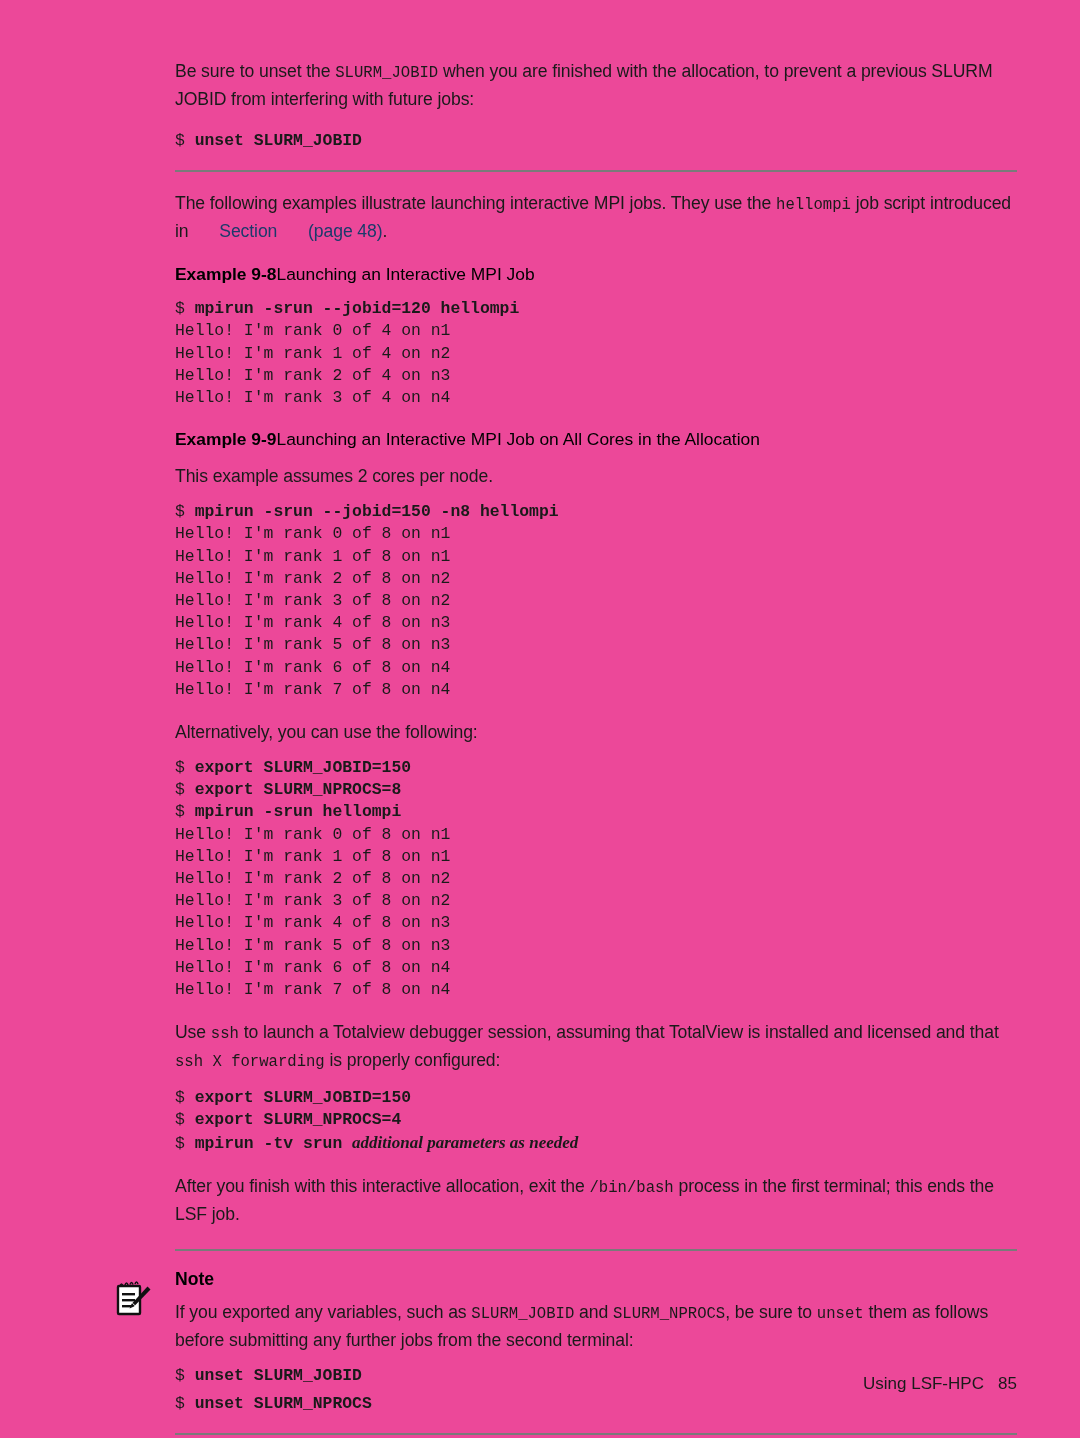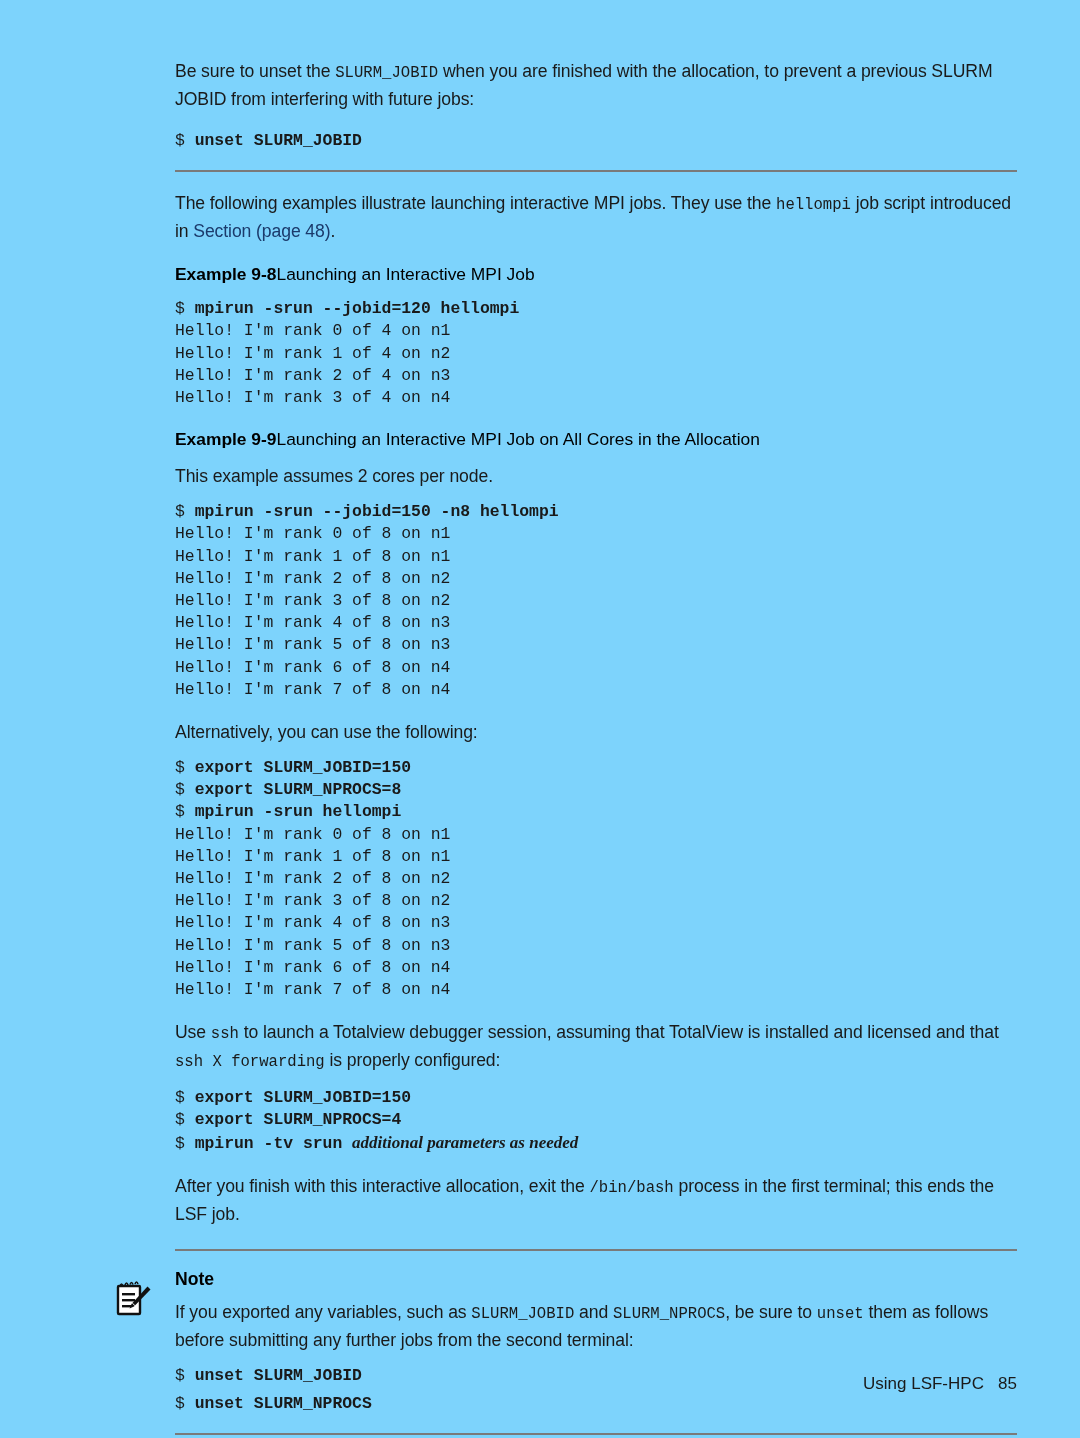--- a/index.html
+++ b/index.html
@@ -8,21 +8,21 @@
     background: #ffffff;
   }
   body {
     font-family: "Liberation Sans", sans-serif;
     color: #000000;
   }
   .page {
     position: relative;
     width: 1080px;
     height: 1438px;
-    background: #7dd3fc;
+    background: #ec4899;
     overflow: hidden;
     box-sizing: border-box;
   }
   .content {
     position: absolute;
     left: 175px;
     top: 58px;
     width: 842px;
   }
   
@@ -40,20 +40,21 @@
 
   
   .code-inline {
     font-family: "Liberation Mono", "DejaVu Sans Mono", monospace;
     font-size: 15.6px;
     letter-spacing: 0px;
     color: #1a1a1a;
   }
   .link {
     color: #1b3a6b;
+    margin-left: 26px;
   }
 
   
   .codeblock {
     font-family: "Liberation Mono", "DejaVu Sans Mono", monospace;
     font-size: 16.4px;
     line-height: 22.2px;
     color: #1a1a1a;
     white-space: pre;
     margin: 0;

